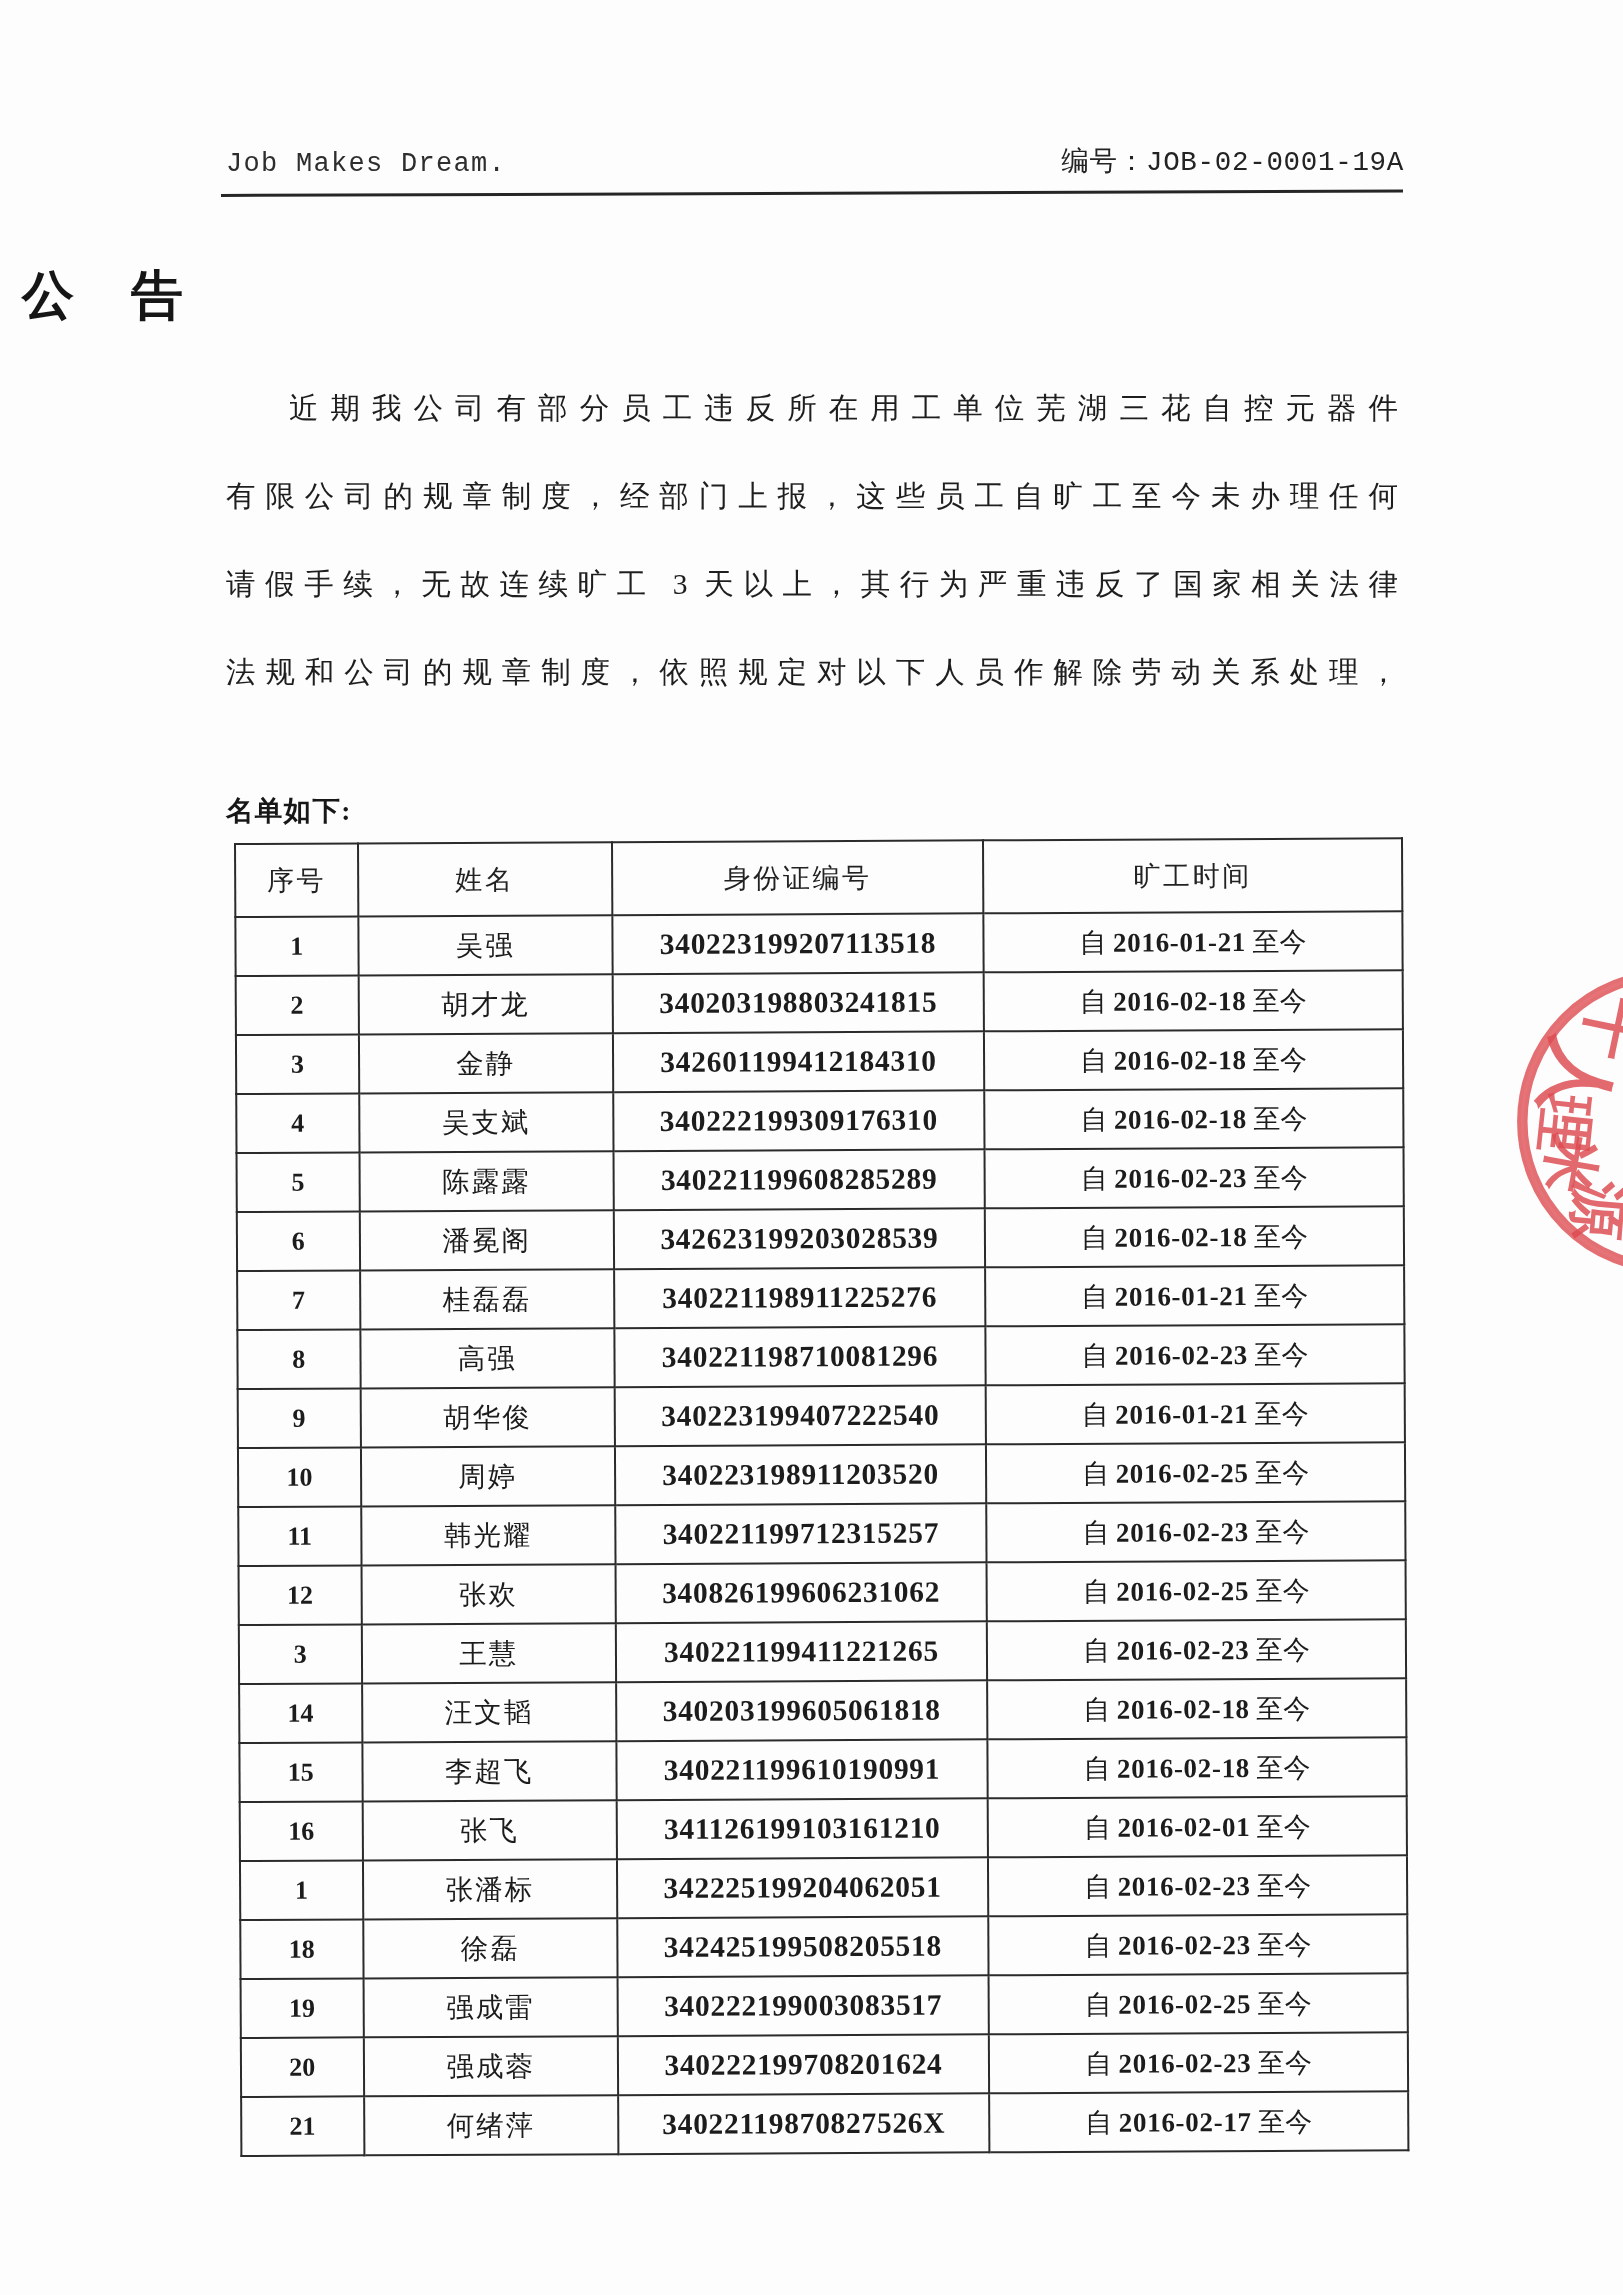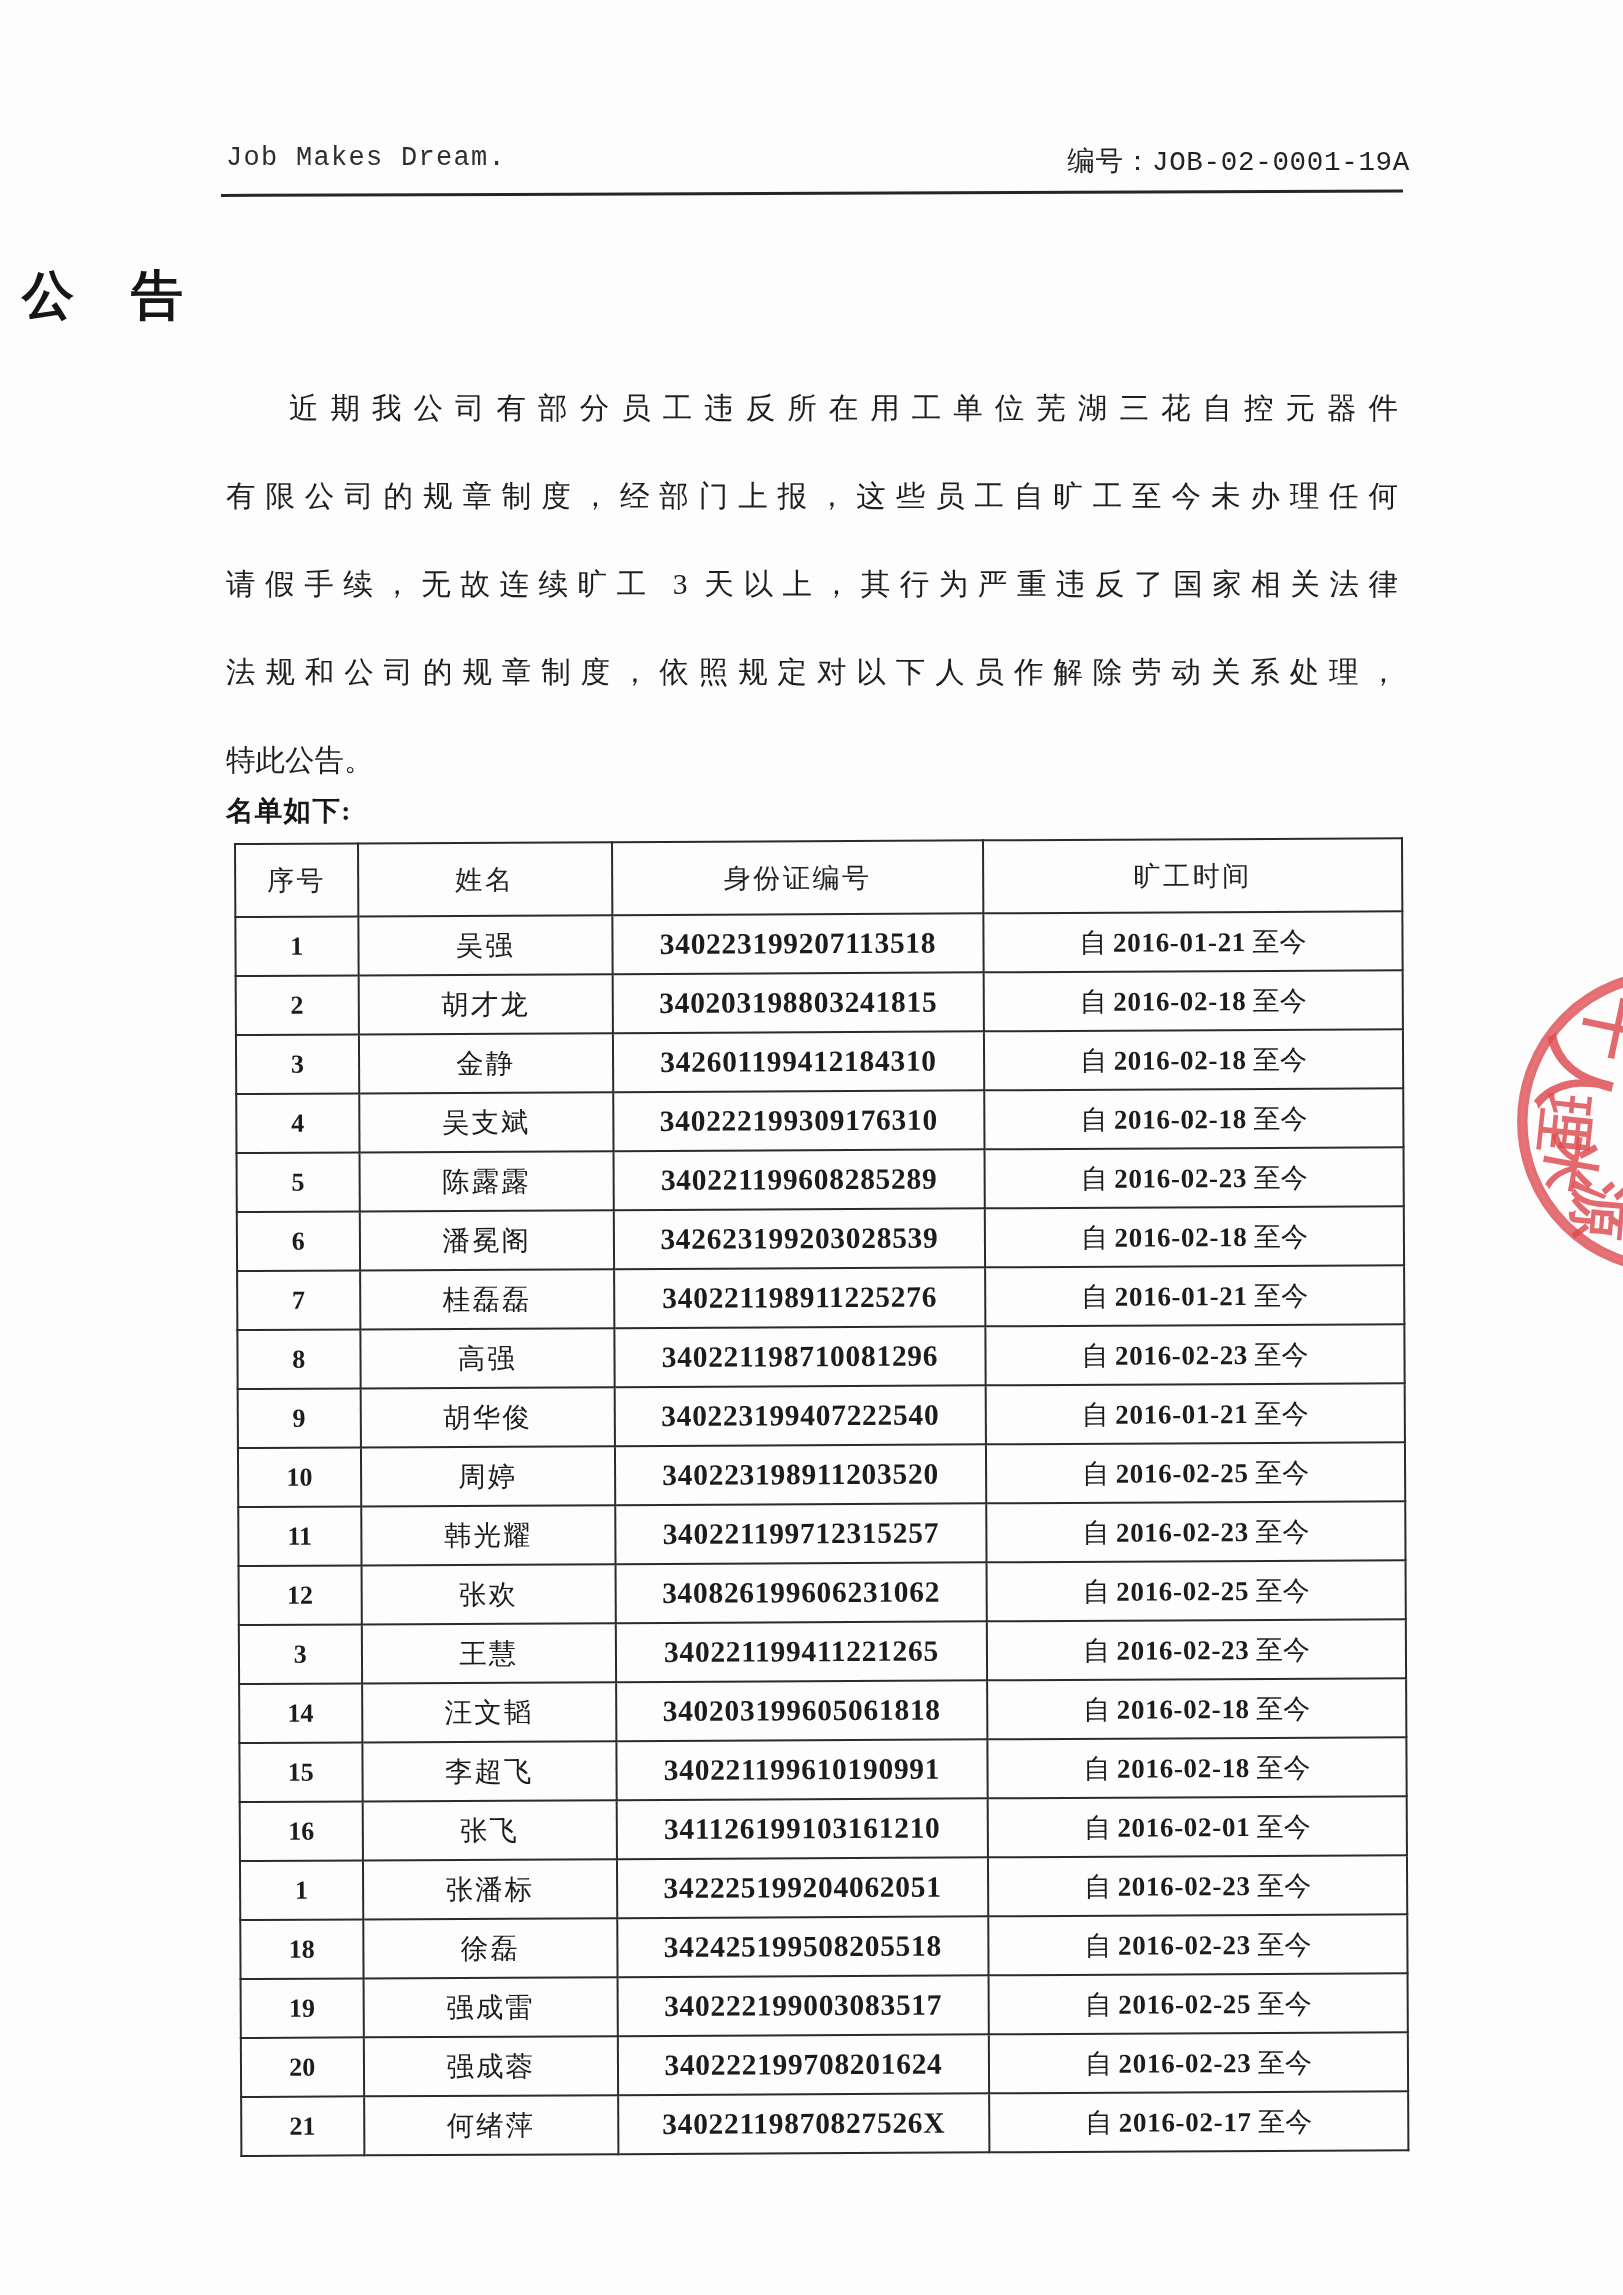--- a/index.html
+++ b/index.html
@@ -6,22 +6,22 @@
   #page{
     position:relative;
     width:1623px;height:2295px;
     background:#fdfdfd;
     overflow:hidden;
     color:#1c1c1c;
     font-family:"Liberation Serif","DejaVu Serif",serif;
   }
   
   .hdr{
-    position:absolute;left:226px;right:213px;top:143px;
-    display:flex;justify-content:space-between;
+    position:absolute;left:226px;right:219px;top:143px;
+    display:flex;justify-content:space-between;align-items:flex-end;
   }
   .slogan{
     font-family:"Liberation Mono","DejaVu Sans Mono",monospace;
     font-size:27px;color:#2e2e2e;letter-spacing:1.3px;
   }
   .doc-no{
     font-family:"Liberation Mono","DejaVu Sans Mono",monospace;
     font-size:27.5px;color:#232323;letter-spacing:0.7px;
   }
   .hdr-rule{
@@ -91,21 +91,20 @@
   </div>
   <div class="hdr-rule"></div>
 
   <div class="doc-title">公 告</div>
 
   <div class="para">
     <div class="line first">近期我公司有部分员工违反所在用工单位芜湖三花自控元器件</div>
     <div class="line">有限公司的规章制度，经部门上报，这些员工自旷工至今未办理任何</div>
     <div class="line">请假手续，无故连续旷工 3 天以上，其行为严重违反了国家相关法律</div>
     <div class="line">法规和公司的规章制度，依照规定对以下人员作解除劳动关系处理，</div>
-    <div class="line last">特此公告。</div>
   </div>
 
   <div class="list-label">名单如下:</div>
 
   <div class="table-wrap">
     <table class="roster">
       <colgroup>
         <col class="c-no">
           <col class="c-name">
           <col class="c-id">

